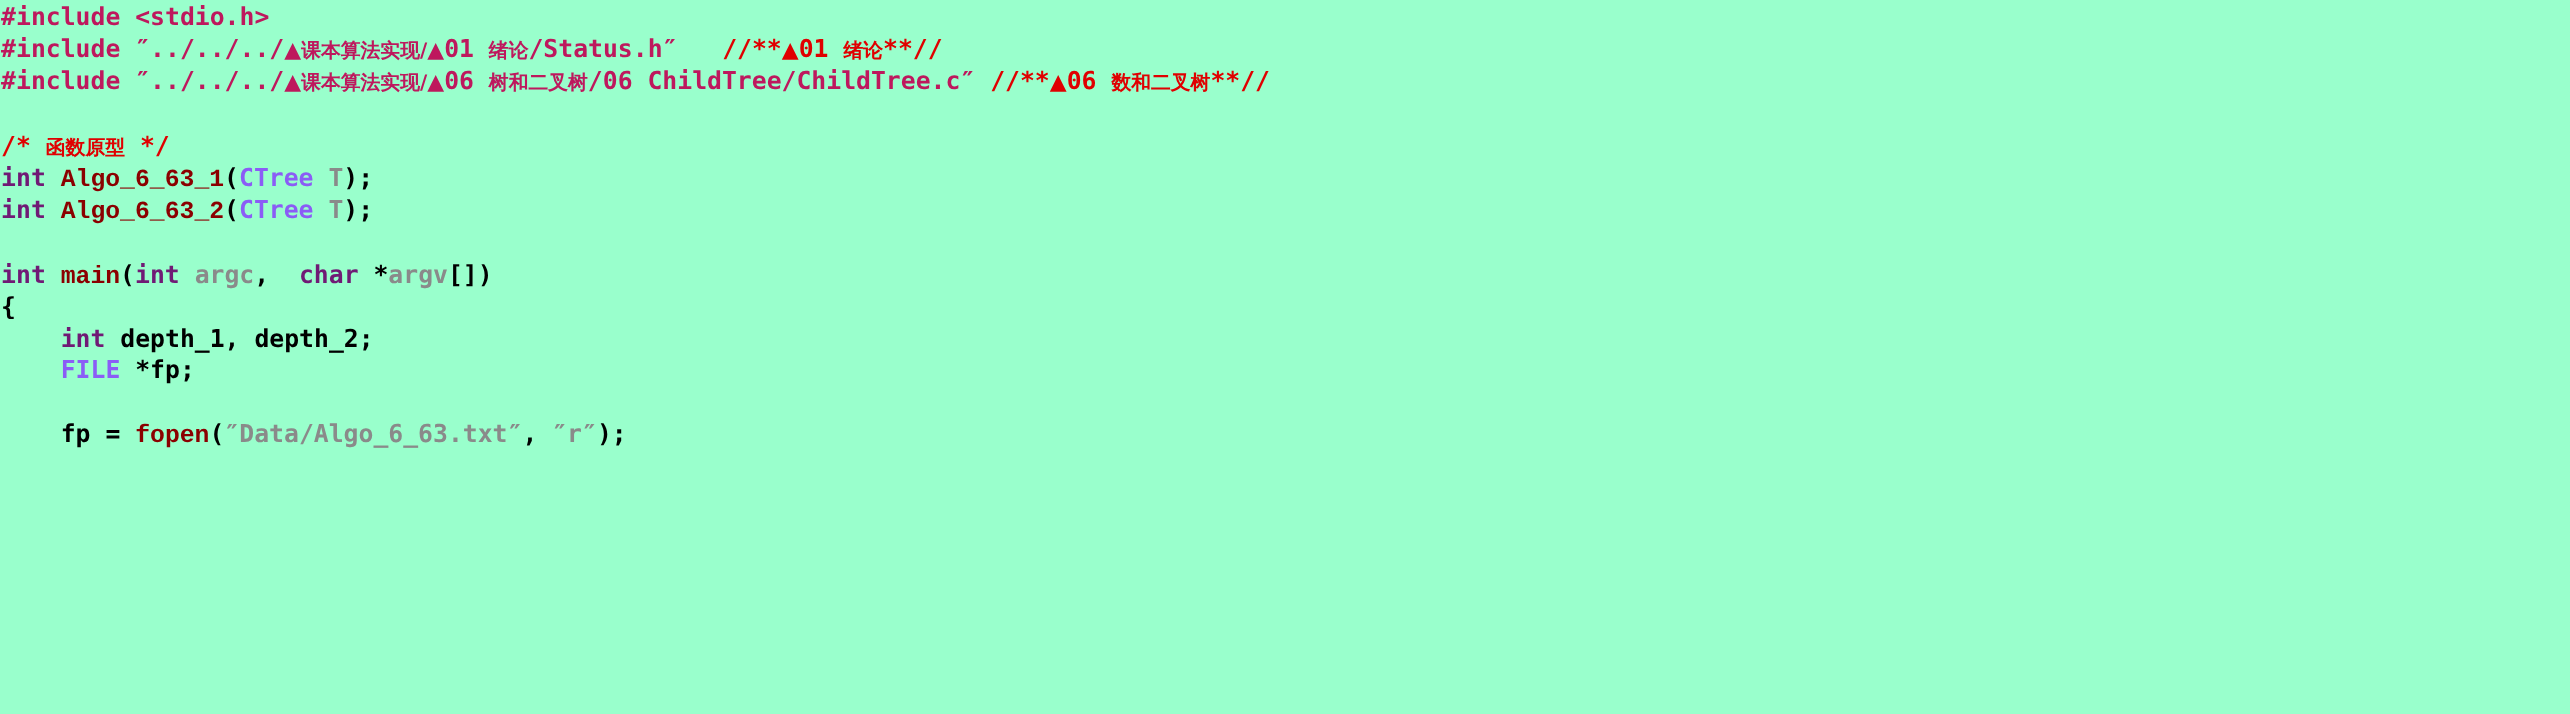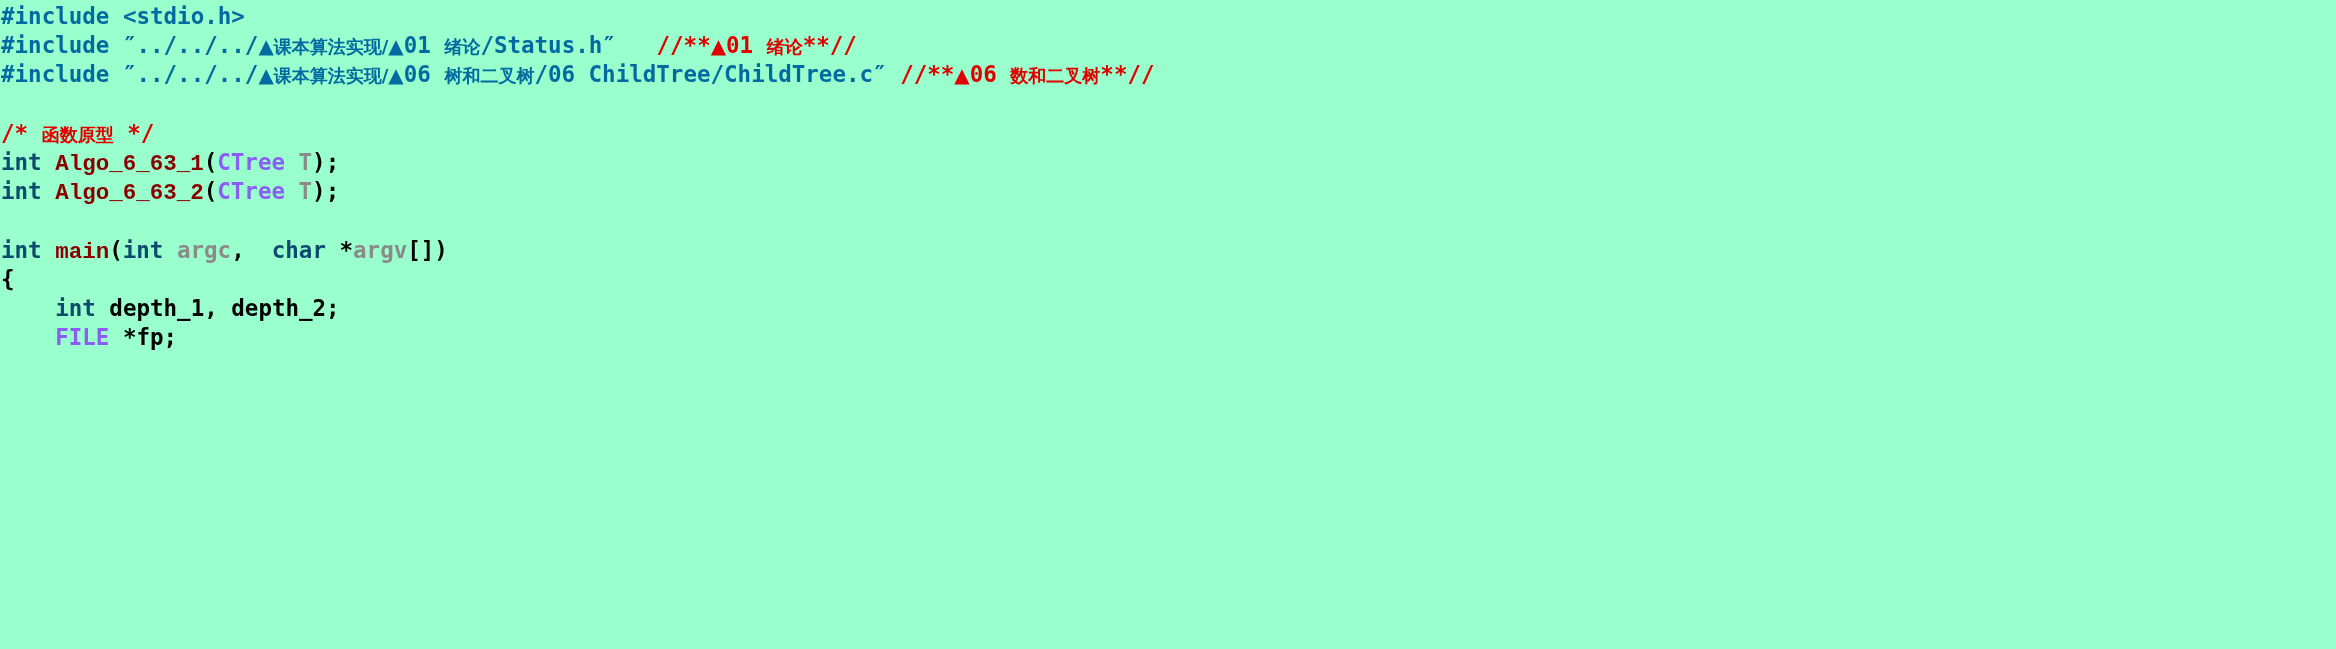--- a/index.html
+++ b/index.html
@@ -33,23 +33,23 @@
     white-space: pre;
     letter-spacing: 0px;
     font-family: "DejaVu Sans Mono", "Liberation Mono", monospace;
     font-weight: bold;
     color: #000000;
   }
   .code-line.blank {
     height: 29.2px;
   }
   
-  .tok-preproc  { color: #0369a1; font-weight: bold; }
+  .tok-preproc  { color: #be185d; font-weight: bold; }
   .tok-comment  { color: #e00000; font-weight: bold; }
-  .tok-keyword  { color: #0c4a6e; font-weight: bold; }
+  .tok-keyword  { color: #701a75; font-weight: bold; }
   .tok-func     { color: #8b0000; font-weight: bold; font-family: Liberation Mono, monospace; }
   .tok-type     { color: #8b5cf6; font-weight: bold; }
   .tok-param    { color: #8a8a8a; font-weight: bold; }
   .tok-str-gray { color: #8a8a8a; font-weight: bold; }
   .tok-plain    { color: #000000; font-weight: bold; }
   .tok-tri      { font-family: "DejaVu Sans", sans-serif; font-size: 20px; }
   .cjk {
     font-family: "DejaVu Sans", sans-serif;
     font-weight: bold;
     font-size: 18px;
@@ -66,14 +66,15 @@
       <div class="code-line blank">&nbsp;</div>
       <div class="code-line"><span class="tok-comment">/* </span><span class="tok-comment cjk">函数原型</span><span class="tok-comment"> */</span></div>
       <div class="code-line"><span class="tok-keyword">int</span><span class="tok-plain"> </span><span class="tok-func">Algo_6_63_1</span><span class="tok-plain">(</span><span class="tok-type">CTree</span><span class="tok-plain"> </span><span class="tok-param">T</span><span class="tok-plain">);</span></div>
       <div class="code-line"><span class="tok-keyword">int</span><span class="tok-plain"> </span><span class="tok-func">Algo_6_63_2</span><span class="tok-plain">(</span><span class="tok-type">CTree</span><span class="tok-plain"> </span><span class="tok-param">T</span><span class="tok-plain">);</span></div>
       <div class="code-line blank">&nbsp;</div>
       <div class="code-line"><span class="tok-keyword">int</span><span class="tok-plain"> </span><span class="tok-func">main</span><span class="tok-plain">(</span><span class="tok-keyword">int</span><span class="tok-plain"> </span><span class="tok-param">argc</span><span class="tok-plain">,  </span><span class="tok-keyword">char</span><span class="tok-plain"> *</span><span class="tok-param">argv</span><span class="tok-plain">[])</span></div>
       <div class="code-line"><span class="tok-plain">{</span></div>
       <div class="code-line"><span class="tok-plain">    </span><span class="tok-keyword">int</span><span class="tok-plain"> depth_1, depth_2;</span></div>
       <div class="code-line"><span class="tok-plain">    </span><span class="tok-type">FILE</span><span class="tok-plain"> *fp;</span></div>
       <div class="code-line blank">&nbsp;</div>
+      <div class="code-line"><span class="tok-plain">    fp = </span><span class="tok-func">fopen</span><span class="tok-plain">(</span><span class="tok-str-gray">″Data/Algo_6_63.txt″</span><span class="tok-plain">, </span><span class="tok-str-gray">″r″</span><span class="tok-plain">);</span></div>
     </div>
 </div>
 
 </body></html>

